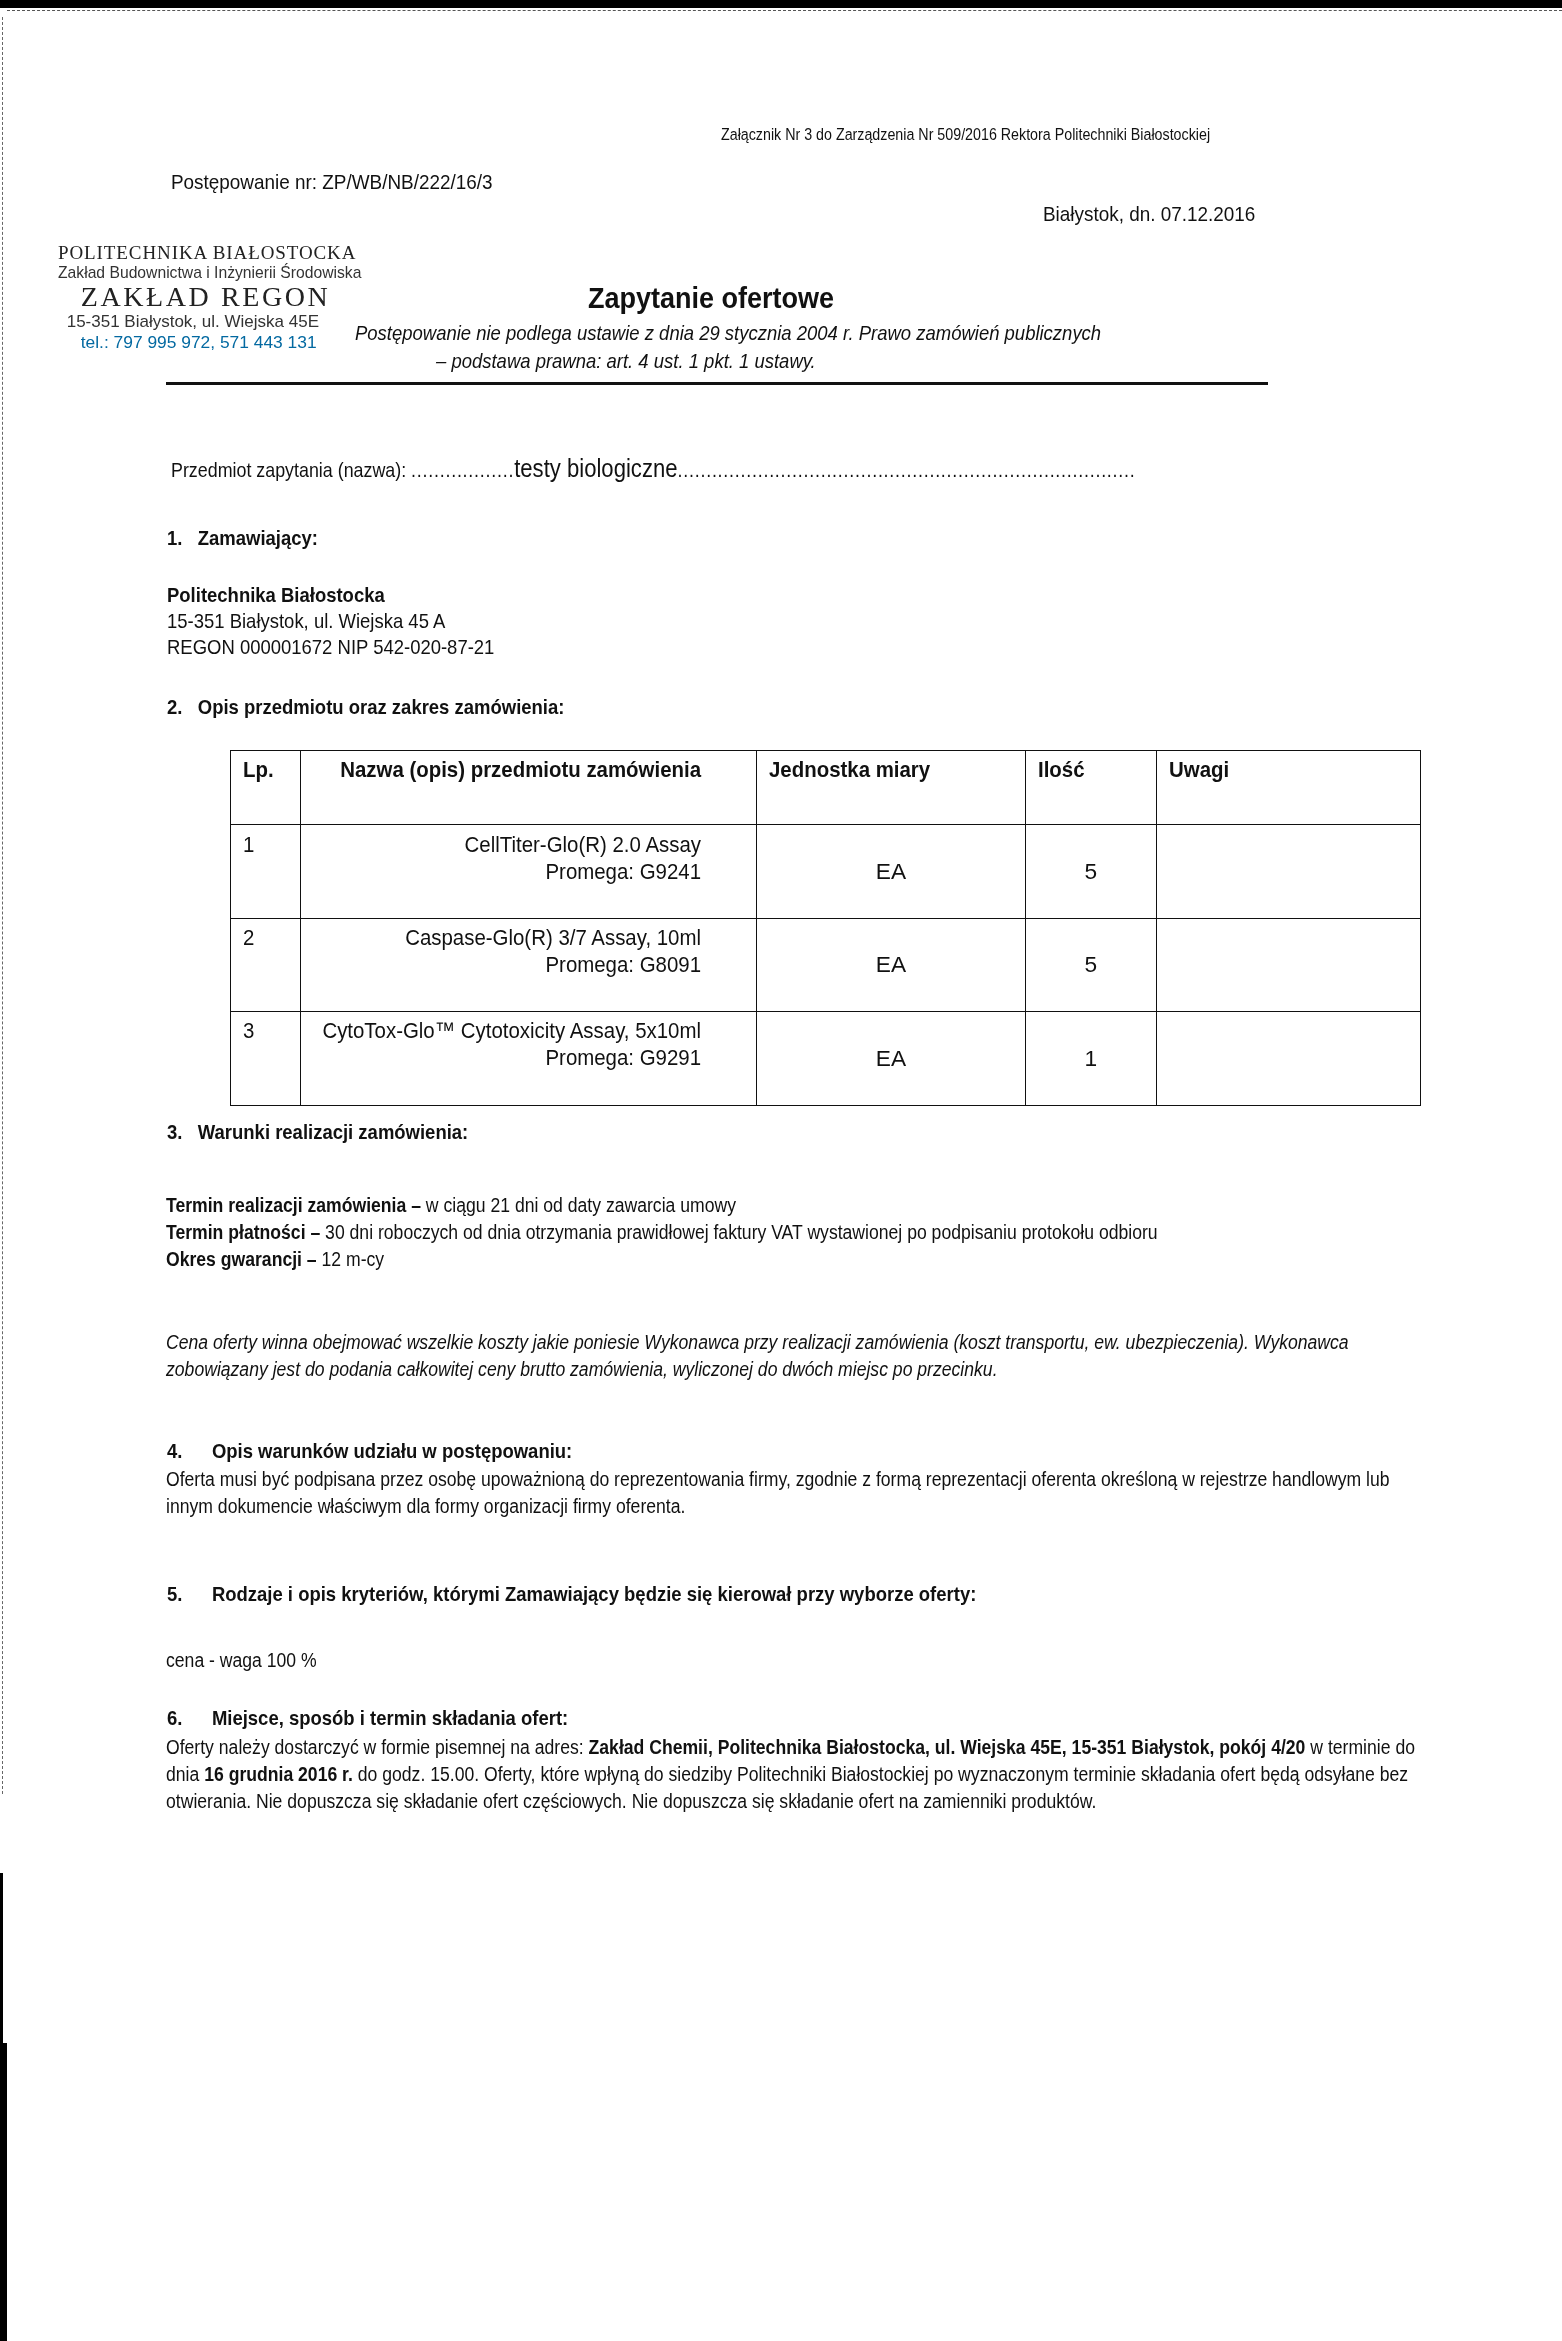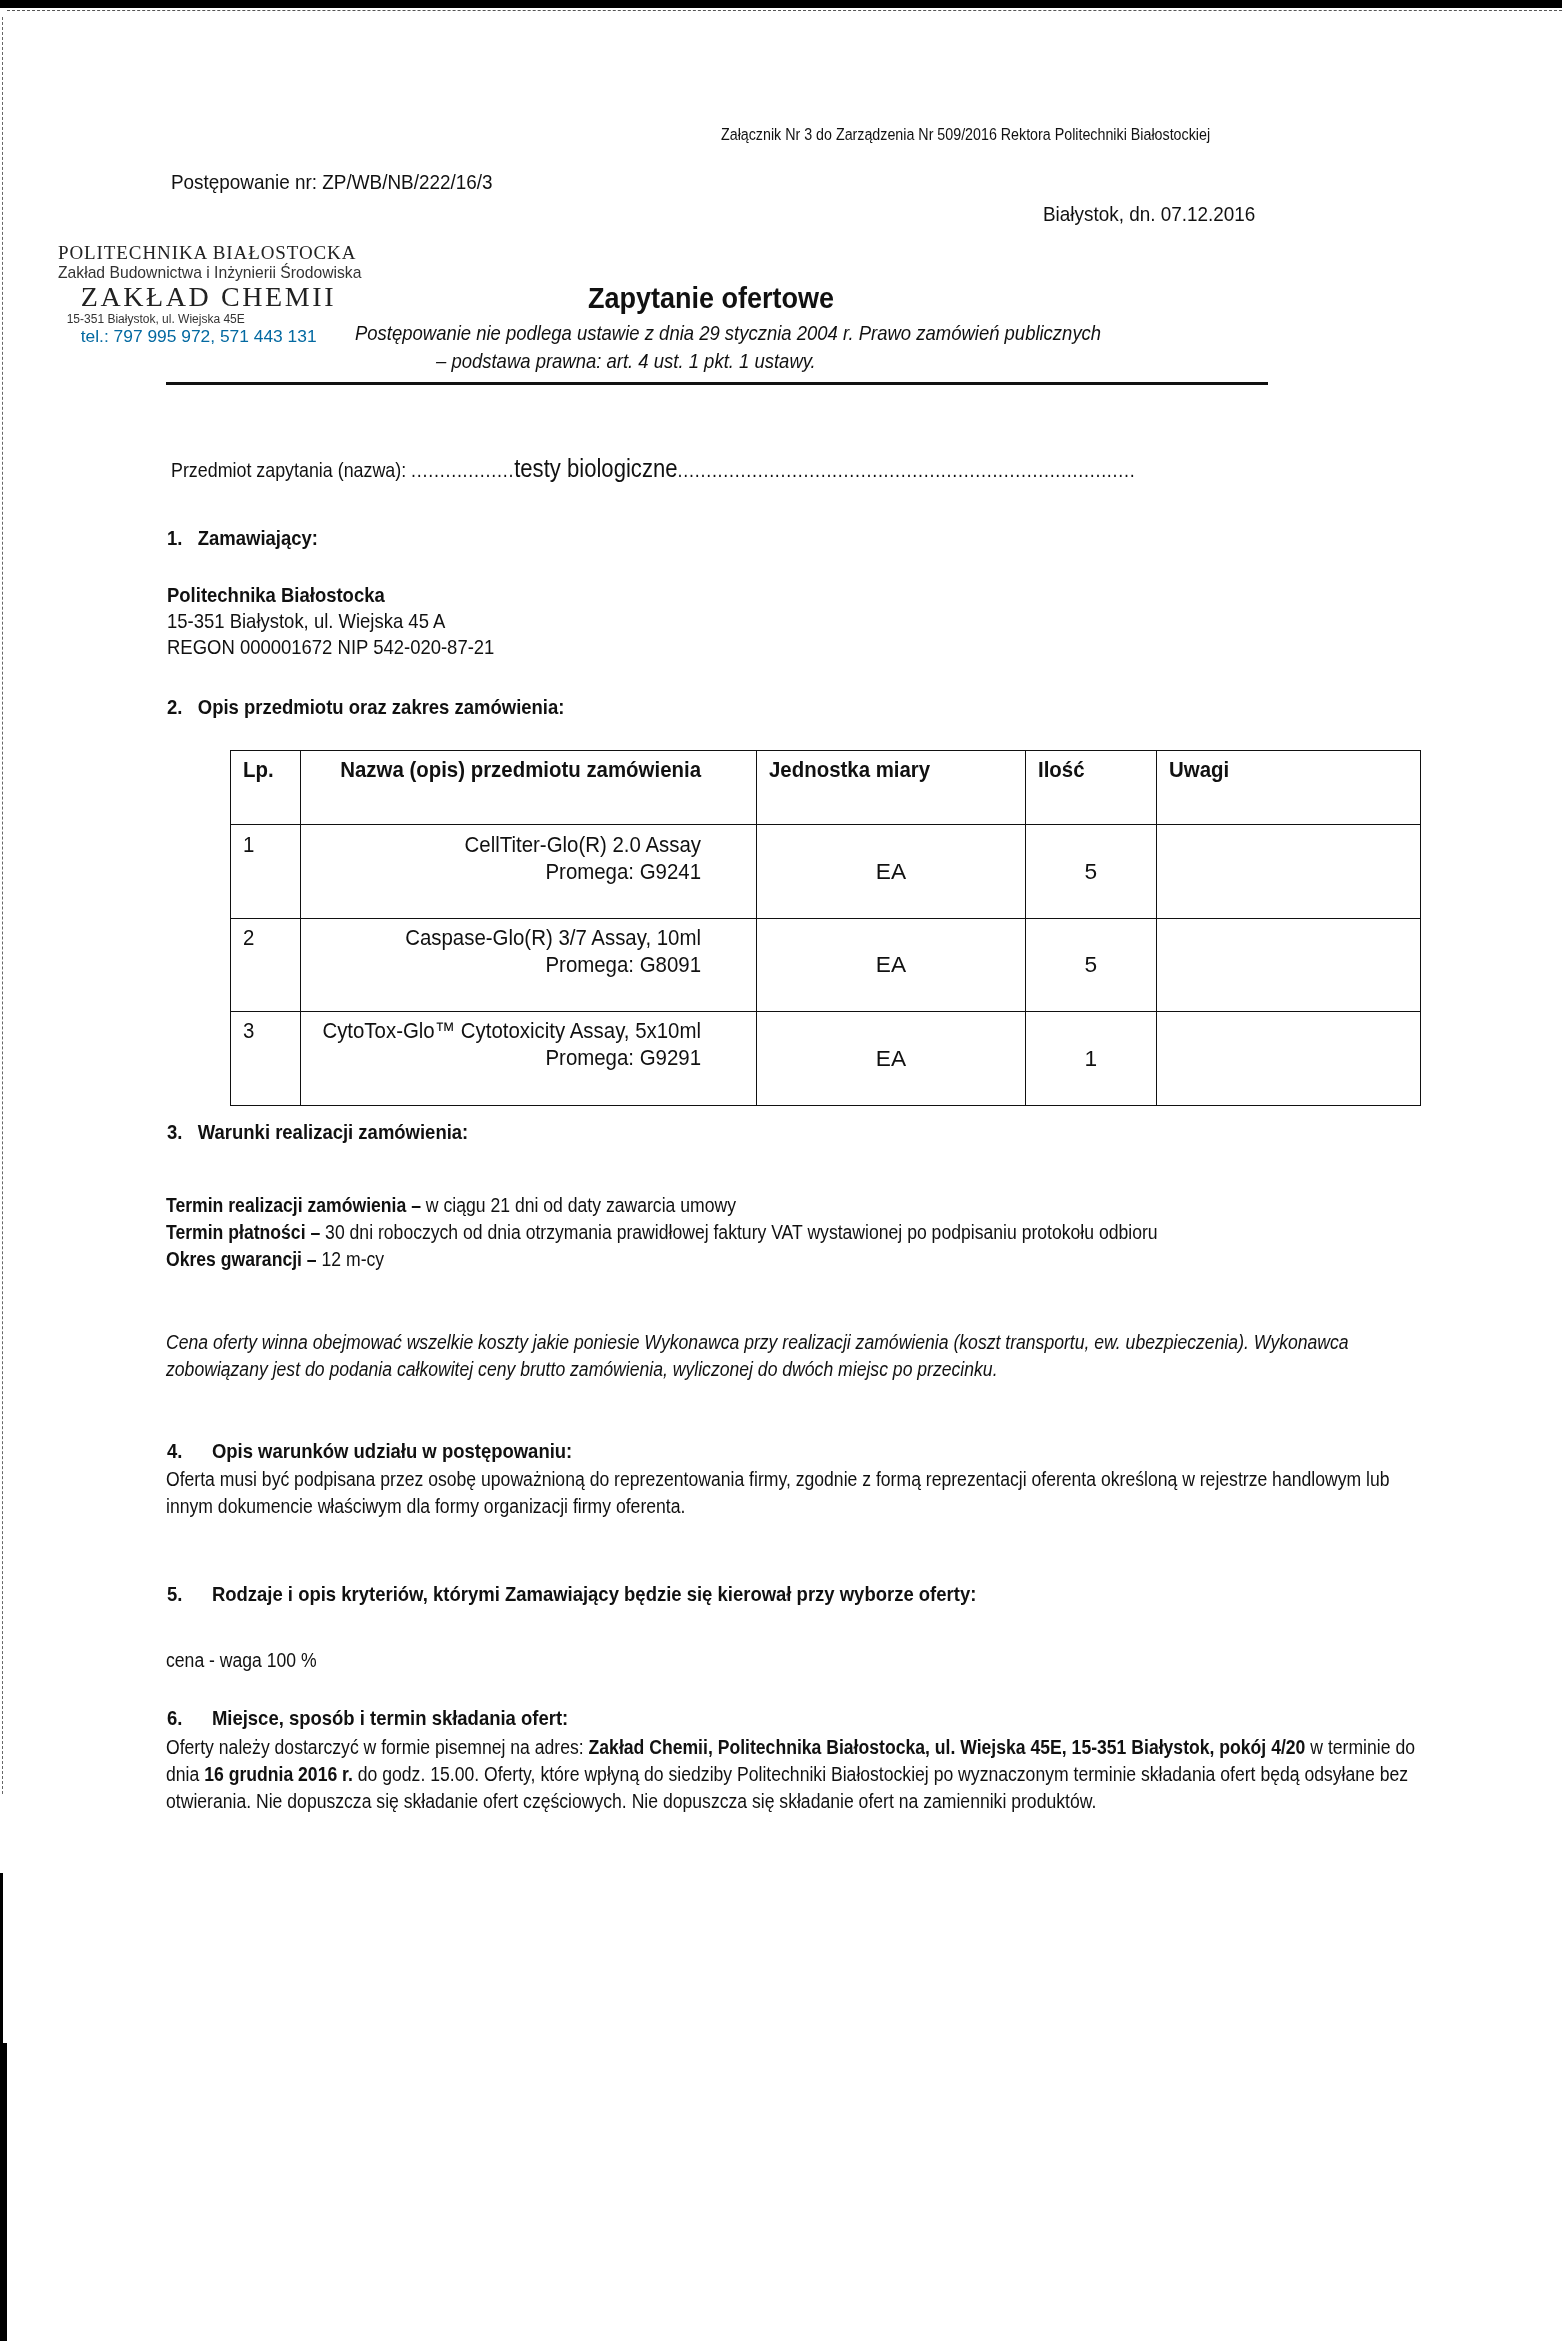--- a/index.html
+++ b/index.html
@@ -17,21 +17,21 @@
     .narrow { transform-origin: left top; }
 
     .attachment { left: 721px; top: 124px; font-size: 17.4px; transform: scaleX(0.82); }
     .proc-no { left: 171px; top: 170px; font-size: 21px; transform: scaleX(0.9); }
     .city-date { left: 1043px; top: 202px; font-size: 21px; transform: scaleX(0.9); }
 
     .stamp { left: 58px; top: 242px; font-family: "Liberation Serif", serif; color: #222; }
     .stamp .l1 { font-size: 19px; letter-spacing: 0.9px; }
     .stamp .l2 { font-size: 15.7px; font-family: "Liberation Sans", sans-serif; color: #333; }
     .stamp .l3 { font-size: 28px; letter-spacing: 2.6px; margin-left: 22.7px; line-height: 30px; }
-    .stamp .l4 { font-size: 12px; font-family: "Liberation Sans", sans-serif; margin-left: 8.7px; color: #333; }
+    .stamp .l4 { font-size: 17px; font-family: "Liberation Sans", sans-serif; margin-left: 8.7px; color: #333; }
     .stamp .l5 { font-size: 17.4px; font-family: "Liberation Sans", sans-serif; margin-left: 22.7px; color: #0369a1; }
 
     .doc-title { left: 588px; top: 281px; font-size: 30px; font-weight: bold; transform: scaleX(0.9); }
     .legal1 { left: 355px; top: 321px; font-size: 21px; font-style: italic; transform: scaleX(0.88); }
     .legal2 { left: 436px; top: 349px; font-size: 21px; font-style: italic; transform: scaleX(0.88); }
     .header-rule { position: absolute; left: 166px; top: 382px; width: 1102px; height: 2.6px; background: #111; }
 
     .subject { left: 171px; top: 453px; font-size: 21px; transform: scaleX(0.85); }
     .subject .val { font-size: 26px; }
     .subject .dots { letter-spacing: 0.9px; }
@@ -73,21 +73,21 @@
 <div class="scan-leftbar"></div>
 <div class="scan-leftbar2"></div>
 
 <div class="abs narrow attachment">Załącznik Nr 3 do Zarządzenia Nr 509/2016 Rektora Politechniki Białostockiej</div>
 <div class="abs narrow proc-no">Postępowanie nr: ZP/WB/NB/222/16/3</div>
 <div class="abs narrow city-date">Białystok, dn. 07.12.2016</div>
 
 <div class="abs stamp">
   <div class="l1">POLITECHNIKA BIAŁOSTOCKA</div>
   <div class="l2">Zakład Budownictwa i Inżynierii Środowiska</div>
-  <div class="l3">ZAKŁAD CHEMII</div>
+  <div class="l3">ZAKŁAD REGON</div>
   <div class="l4">15-351 Białystok, ul. Wiejska 45E</div>
   <div class="l5">tel.: 797 995 972, 571 443 131</div>
 </div>
 
 <div class="abs narrow doc-title">Zapytanie ofertowe</div>
 <div class="abs narrow legal1">Postępowanie nie podlega ustawie z dnia  29 stycznia 2004 r. Prawo zamówień publicznych</div>
 <div class="abs narrow legal2">– podstawa prawna: art. 4 ust. 1 pkt. 1   ustawy.</div>
 <div class="header-rule"></div>
 
 <div class="abs narrow subject">

